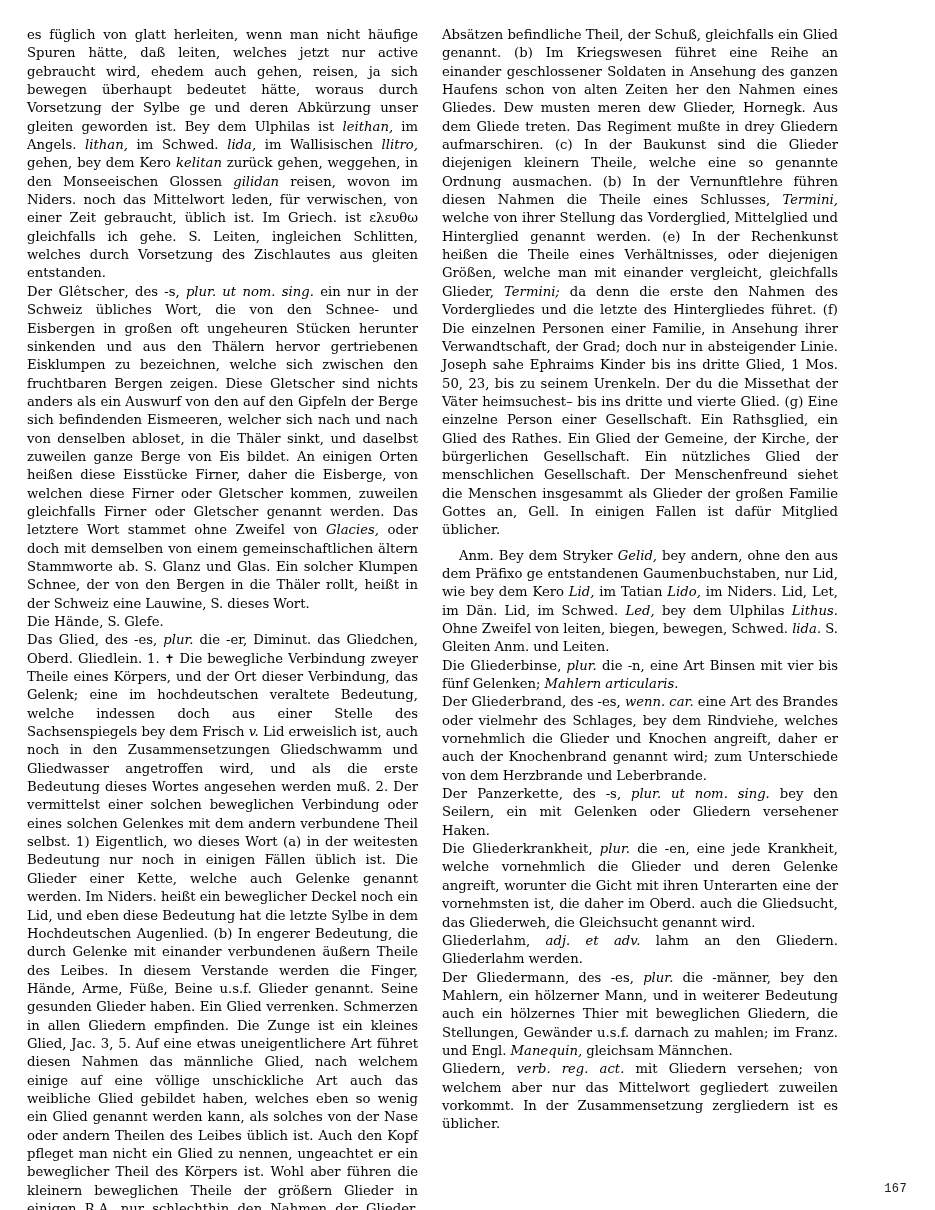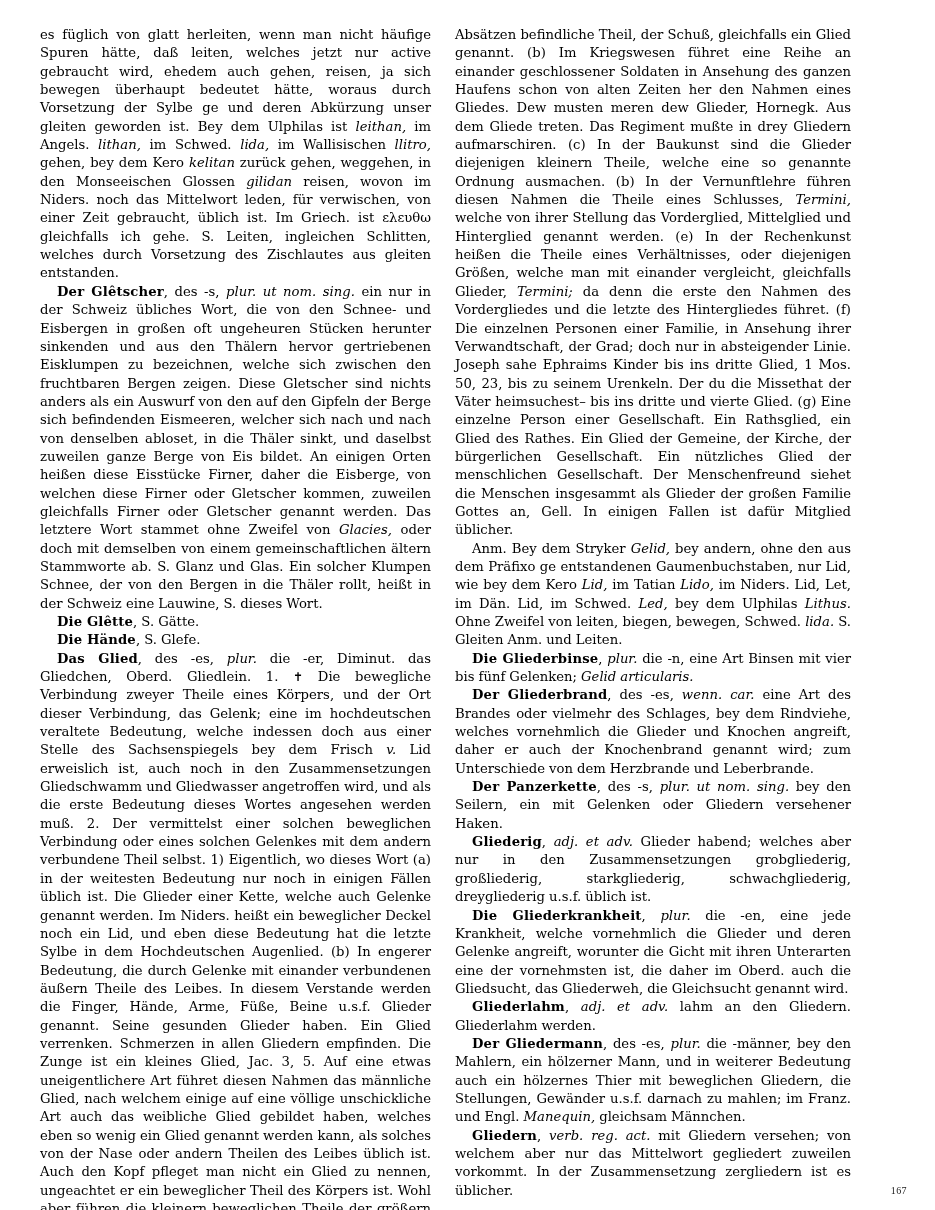--- a/index.html
+++ b/index.html
@@ -15,21 +15,21 @@
     color: #000000;
     position: relative;
     overflow: hidden;
   }
   .page {
     position: absolute;
     left: 0; top: 0;
     width: 935px;
     height: 1210px;
     box-sizing: border-box;
-    padding: 26px 28px 0 40px;
+    padding: 26px 28px 0 27px;
   }
   .columns {
     display: flex;
     flex-direction: row;
     gap: 24px;
     align-items: flex-start;
   }
   .col {
     width: 391px;
     flex: 0 0 391px;
@@ -40,69 +40,66 @@
     margin: 0;
     padding: 0;
     text-align: justify;
     text-justify: inter-word;
     font-size: 13.2px;
     line-height: 18.35px;
     hyphens: manual;
     -webkit-hyphens: manual;
     word-spacing: -0.1px;
   }
-  p.para.indent { text-indent: 17px; }
+  p.para.indent { text-indent: 17px; margin-top: 7px; }
   p.para:last-child { text-align: justify; }
 
   b, .hw {
-    font-weight: bold;
+    font-weight: normal;
     letter-spacing: 0.15px;
-    margin-left: 17px;
   }
   i, .it {
     font-style: italic;
   }
   .greek {
     font-family: "DejaVu Serif", "Liberation Serif", serif;
   }
   .dagger {
     font-family: "DejaVu Sans", "Liberation Sans", sans-serif;
     font-size: 12px;
   }
   .pageno {
     position: absolute;
     right: 28px;
     bottom: 14px;
-    font-size: 10px;
+    font-size: 12px;
     letter-spacing: 0.4px;
     color: #1a1a1a;
-    font-family: Liberation Serif, serif;
+    font-family: Liberation Mono, monospace;
   }
   
   p.para { text-align-last: left; }
 </style>
 </head>
 <body>
 
 <div class="page">
   <div class="columns">
     <div class="col col-left" id="left-col">
         <p class="para"><span>es füglich von glatt herleiten, wenn man nicht häufige Spuren hätte, daß leiten, welches jetzt nur active gebraucht wird, ehedem auch gehen, reisen, ja sich bewegen überhaupt bedeutet hätte, woraus durch Vorsetzung der Sylbe ge und deren Abkürzung unser gleiten geworden ist. Bey dem Ulphilas ist </span><i>leithan,</i><span> im Angels. </span><i>lithan,</i><span> im Schwed. </span><i>lida,</i><span> im Wallisischen </span><i>llitro,</i><span> gehen, bey dem Kero </span><i>kelitan</i><span> zurück gehen, weggehen, in den Monseeischen Glossen </span><i>gilidan</i><span> reisen, wovon im Niders. noch das Mittelwort leden, für verwischen, von einer Zeit gebraucht, üblich ist. Im Griech. ist </span><span class="greek">ελευθω</span><span> gleichfalls ich gehe. S. Leiten, ingleichen Schlitten, welches durch Vorsetzung des Zischlautes aus gleiten entstanden.</span></p>
         <p class="para"><b>Der Glêtscher</b><span>, des -s, </span><i>plur. ut nom. sing.</i><span> ein nur in der Schweiz übliches Wort, die von den Schnee- und Eisbergen in großen oft ungeheuren Stücken herunter sinkenden und aus den Thälern hervor gertriebenen Eisklumpen zu bezeichnen, welche sich zwischen den fruchtbaren Bergen zeigen. Diese Gletscher sind nichts anders als ein Auswurf von den auf den Gipfeln der Berge sich befindenden Eismeeren, welcher sich nach und nach von denselben abloset, in die Thäler sinkt, und daselbst zuweilen ganze Berge von Eis bildet. An einigen Orten heißen diese Eisstücke Firner, daher die Eisberge, von welchen diese Firner oder Gletscher kommen, zuweilen gleichfalls Firner oder Gletscher genannt werden. Das letztere Wort stammet ohne Zweifel von </span><i>Glacies,</i><span> oder doch mit demselben von einem gemeinschaftlichen ältern Stammworte ab. S. Glanz und Glas. Ein solcher Klumpen Schnee, der von den Bergen in die Thäler rollt, heißt in der Schweiz eine Lauwine, S. dieses Wort.</span></p>
-        <p class="para"><b>Die Glêtte</b><span>, S. Gätte.</span></p>
         <p class="para"><b>Die Hände</b><span>, S. Glefe.</span></p>
         <p class="para"><b>Das Glied</b><span>, des -es, </span><i>plur.</i><span> die -er, Diminut. das Gliedchen, Oberd. Gliedlein. 1. </span><span class="dagger">✝</span><span> Die bewegliche Verbindung zweyer Theile eines Körpers, und der Ort dieser Verbindung, das Gelenk; eine im hochdeutschen veraltete Bedeutung, welche indessen doch aus einer Stelle des Sachsenspiegels bey dem Frisch </span><i>v.</i><span> Lid erweislich ist, auch noch in den Zusammensetzungen Gliedschwamm und Gliedwasser angetroffen wird, und als die erste Bedeutung dieses Wortes angesehen werden muß. 2. Der vermittelst einer solchen beweglichen Verbindung oder eines solchen Gelenkes mit dem andern verbundene Theil selbst. 1) Eigentlich, wo dieses Wort (a) in der weitesten Bedeutung nur noch in einigen Fällen üblich ist. Die Glieder einer Kette, welche auch Gelenke genannt werden. Im Niders. heißt ein beweglicher Deckel noch ein Lid, und eben diese Bedeutung hat die letzte Sylbe in dem Hochdeutschen Augenlied. (b) In engerer Bedeutung, die durch Gelenke mit einander verbundenen äußern Theile des Leibes. In diesem Verstande werden die Finger, Hände, Arme, Füße, Beine u.s.f. Glieder genannt. Seine gesunden Glieder haben. Ein Glied verrenken. Schmerzen in allen Gliedern empfinden. Die Zunge ist ein kleines Glied, Jac. 3, 5. Auf eine etwas uneigentlichere Art führet diesen Nahmen das männliche Glied, nach welchem einige auf eine völlige unschickliche Art auch das weibliche Glied gebildet haben, welches eben so wenig ein Glied genannt werden kann, als solches von der Nase oder andern Theilen des Leibes üblich ist. Auch den Kopf pfleget man nicht ein Glied zu nennen, ungeachtet er ein beweglicher Theil des Körpers ist. Wohl aber führen die kleinern beweglichen Theile der größern Glieder in einigen R.A. nur schlechthin den Nahmen der Glieder. Eines Gliedes lang, d.i. eines Gliedes am Finger. 2) Figürlich, wo die Theile eines Ganzen in verschiedenen Fällen mit diesem Nahmen belegt werden. (a) An verschiedenen Pflanzen, besonders an den Grasarten, wird der zwischen zweyen Knoten oder</span></p>
       </div>
     <div class="col col-right" id="right-col">
         <p class="para"><span>Absätzen befindliche Theil, der Schuß, gleichfalls ein Glied genannt. (b) Im Kriegswesen führet eine Reihe an einander geschlossener Soldaten in Ansehung des ganzen Haufens schon von alten Zeiten her den Nahmen eines Gliedes. Dew musten meren dew Glieder, Hornegk. Aus dem Gliede treten. Das Regiment mußte in drey Gliedern aufmarschiren. (c) In der Baukunst sind die Glieder diejenigen kleinern Theile, welche eine so genannte Ordnung ausmachen. (b) In der Vernunftlehre führen diesen Nahmen die Theile eines Schlusses, </span><i>Termini,</i><span> welche von ihrer Stellung das Vorderglied, Mittelglied und Hinterglied genannt werden. (e) In der Rechenkunst heißen die Theile eines Verhältnisses, oder diejenigen Größen, welche man mit einander vergleicht, gleichfalls Glieder, </span><i>Termini;</i><span> da denn die erste den Nahmen des Vordergliedes und die letzte des Hintergliedes führet. (f) Die einzelnen Personen einer Familie, in Ansehung ihrer Verwandtschaft, der Grad; doch nur in absteigender Linie. Joseph sahe Ephraims Kinder bis ins dritte Glied, 1 Mos. 50, 23, bis zu seinem Urenkeln. Der du die Missethat der Väter heimsuchest– bis ins dritte und vierte Glied. (g) Eine einzelne Person einer Gesellschaft. Ein Rathsglied, ein Glied des Rathes. Ein Glied der Gemeine, der Kirche, der bürgerlichen Gesellschaft. Ein nützliches Glied der menschlichen Gesellschaft. Der Menschenfreund siehet die Menschen insgesammt als Glieder der großen Familie Gottes an, Gell. In einigen Fallen ist dafür Mitglied üblicher.</span></p>
         <p class="para indent"><span>Anm. Bey dem Stryker </span><i>Gelid,</i><span> bey andern, ohne den aus dem Präfixo ge entstandenen Gaumenbuchstaben, nur Lid, wie bey dem Kero </span><i>Lid,</i><span> im Tatian </span><i>Lido,</i><span> im Niders. Lid, Let, im Dän. Lid, im Schwed. </span><i>Led,</i><span> bey dem Ulphilas </span><i>Lithus.</i><span> Ohne Zweifel von leiten, biegen, bewegen, Schwed. </span><i>lida.</i><span> S. Gleiten Anm. und Leiten.</span></p>
-        <p class="para"><b>Die Gliederbinse</b><span>, </span><i>plur.</i><span> die -n, eine Art Binsen mit vier bis fünf Gelenken; </span><i>Gelid articularis.</i></p>
+        <p class="para"><b>Die Gliederbinse</b><span>, </span><i>plur.</i><span> die -n, eine Art Binsen mit vier bis fünf Gelenken; </span><i>Mahlern articularis.</i></p>
         <p class="para"><b>Der Gliederbrand</b><span>, des -es, </span><i>wenn. car.</i><span> eine Art des Brandes oder vielmehr des Schlages, bey dem Rindviehe, welches vornehmlich die Glieder und Knochen angreift, daher er auch der Knochenbrand genannt wird; zum Unterschiede von dem Herzbrande und Leberbrande.</span></p>
         <p class="para"><b>Der Panzerkette</b><span>, des -s, </span><i>plur. ut nom. sing.</i><span> bey den Seilern, ein mit Gelenken oder Gliedern versehener Haken.</span></p>
-        <p class="para"><b>Gliederig</b><span>, </span><i>adj. et adv.</i><span> Glieder habend; welches aber nur in den Zusammensetzungen grobgliederig, großliederig, starkgliederig, schwachgliederig, dreygliederig u.s.f. üblich ist.</span></p>
         <p class="para"><b>Die Gliederkrankheit</b><span>, </span><i>plur.</i><span> die -en, eine jede Krankheit, welche vornehmlich die Glieder und deren Gelenke angreift, worunter die Gicht mit ihren Unterarten eine der vornehmsten ist, die daher im Oberd. auch die Gliedsucht, das Gliederweh, die Gleichsucht genannt wird.</span></p>
         <p class="para"><b>Gliederlahm</b><span>, </span><i>adj. et adv.</i><span> lahm an den Gliedern. Gliederlahm werden.</span></p>
         <p class="para"><b>Der Gliedermann</b><span>, des -es, </span><i>plur.</i><span> die -männer, bey den Mahlern, ein hölzerner Mann, und in weiterer Bedeutung auch ein hölzernes Thier mit beweglichen Gliedern, die Stellungen, Gewänder u.s.f. darnach zu mahlen; im Franz. und Engl. </span><i>Manequin,</i><span> gleichsam Männchen.</span></p>
         <p class="para"><b>Gliedern</b><span>, </span><i>verb. reg. act.</i><span> mit Gliedern versehen; von welchem aber nur das Mittelwort gegliedert zuweilen vorkommt. In der Zusammensetzung zergliedern ist es üblicher.</span></p>
       </div>
   </div>
   <div class="pageno">167</div>
 </div>
 
 </body></html>

